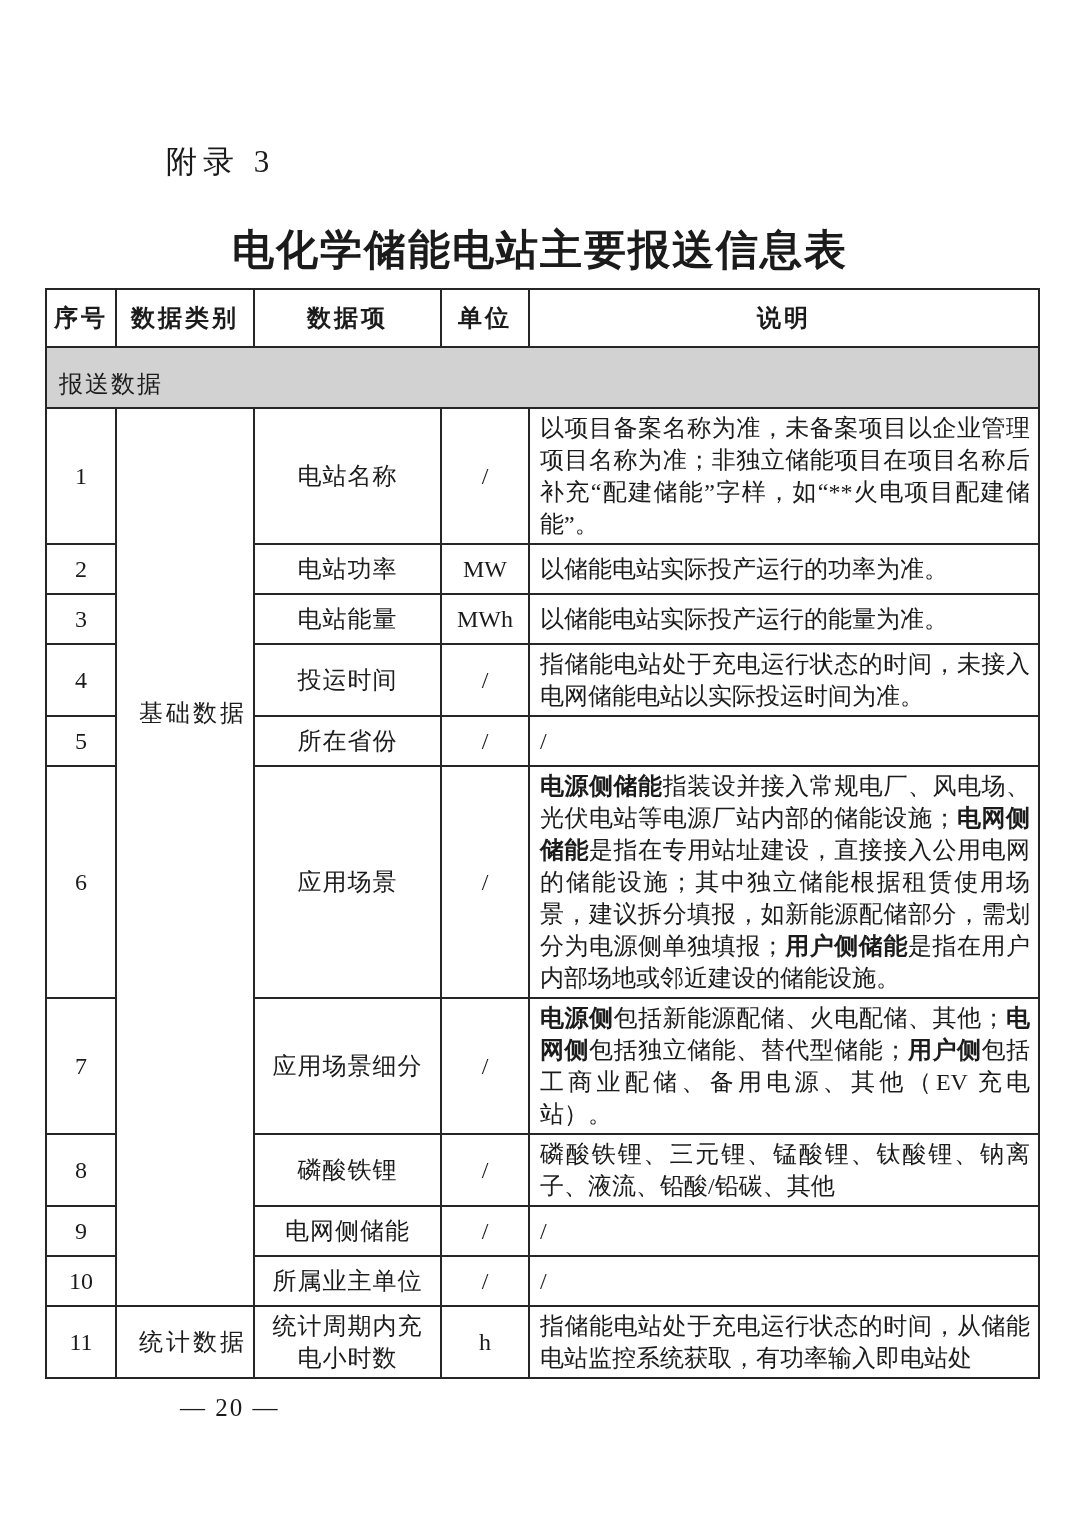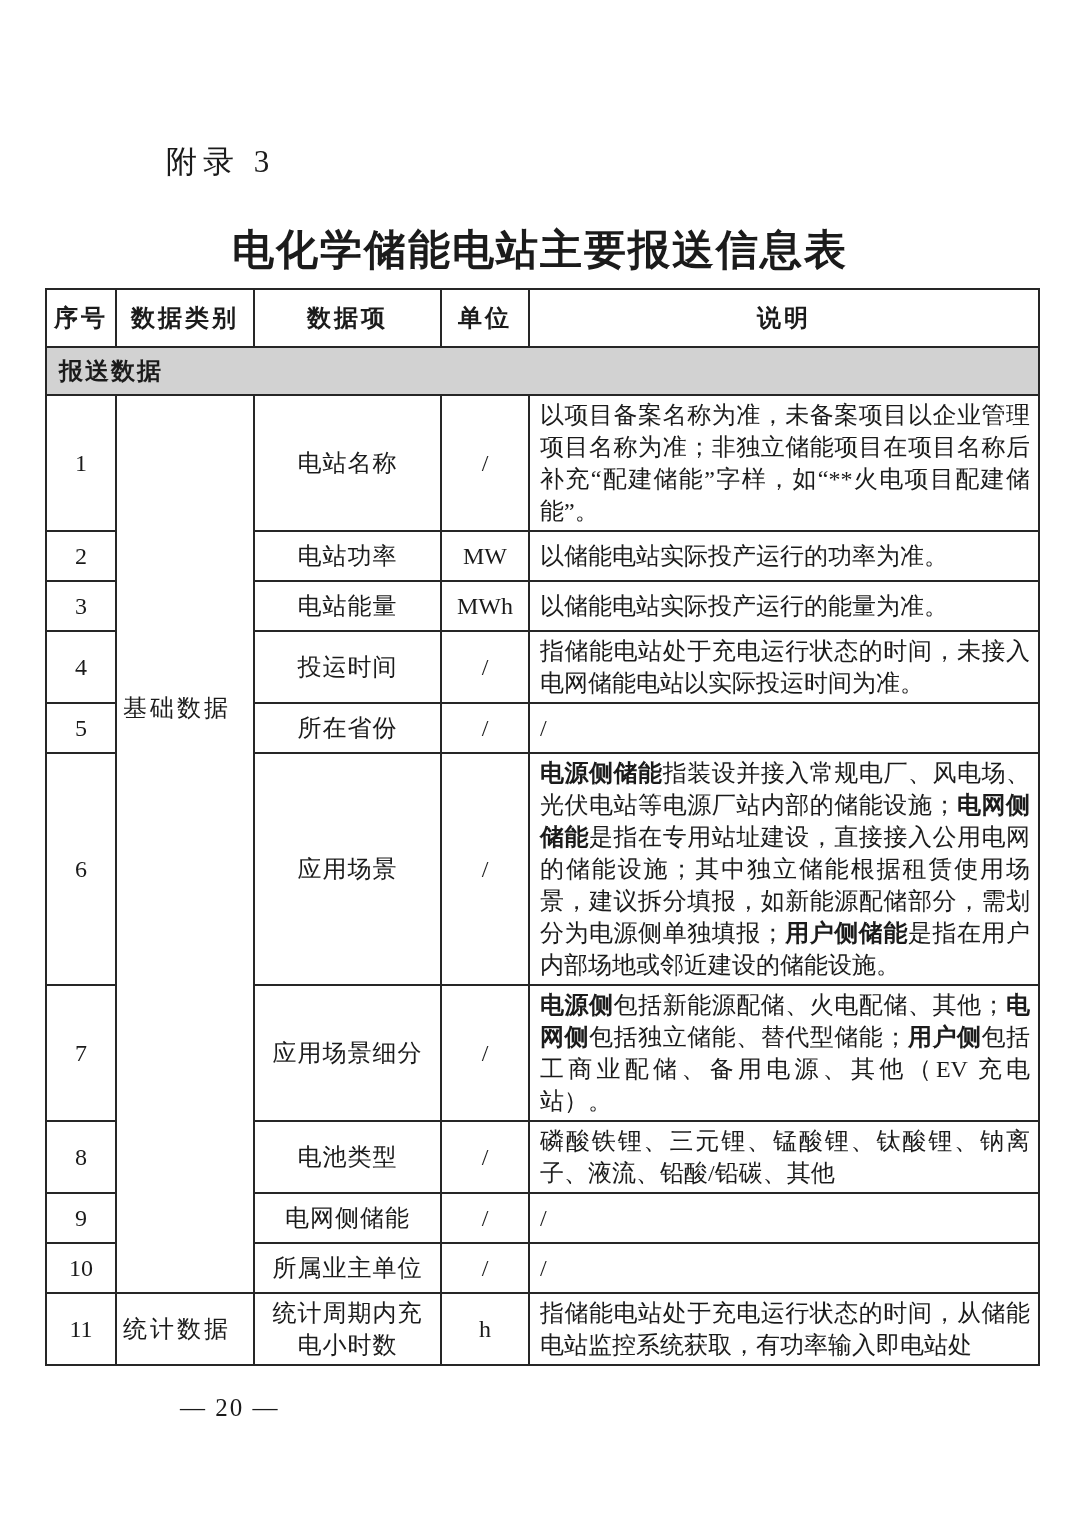--- a/index.html
+++ b/index.html
@@ -52,34 +52,34 @@
   .report-table thead th {
     font-weight: bold;
     text-align: center;
     height: 50px;
     padding: 3px 4px;
     letter-spacing: 3px;
     font-size: 24px;
   }
   .section-cell {
     background: var(--section_band_bg, #d2d2d2);
-    font-weight: bold;
+    font-weight: normal;
     text-align: left;
-    padding: 3px 4px 3px 12px;
+    padding: 16px 4px 3px 12px;
     height: 40px;
     letter-spacing: 2px;
   }
   .cell-no {
     text-align: center;
     padding: 3px 4px;
     height: 42px;
   }
   .cell-category {
-    text-align: left;
-    padding: 18px 6px;
+    text-align: right;
+    padding: 10px 6px;
     letter-spacing: 3px;
   }
   .cell-category.tall { vertical-align: top; }
   .cell-category.tall .category-inner { padding-top: 278px; }
   .cell-item {
     text-align: center;
     padding: 3px 15px;
     height: 42px;
     letter-spacing: 1px;
   }
@@ -173,21 +173,21 @@
           <td class="cell-desc"><b>电源侧储能</b><span>指装设并接入常规电厂、风电场、光伏电站等电源厂站内部的储能设施；</span><b>电网侧储能</b><span>是指在专用站址建设，直接接入公用电网的储能设施；其中独立储能根据租赁使用场景，建议拆分填报，如新能源配储部分，需划分为电源侧单独填报；</span><b>用户侧储能</b><span>是指在用户内部场地或邻近建设的储能设施。</span></td>
         </tr>
         <tr>
           <td class="cell-no">7</td>
           <td class="cell-item">应用场景细分</td>
           <td class="cell-unit">/</td>
           <td class="cell-desc"><b>电源侧</b><span>包括新能源配储、火电配储、其他；</span><b>电网侧</b><span>包括独立储能、替代型储能；</span><b>用户侧</b><span>包括工商业配储、备用电源、其他（EV 充电站）。</span></td>
         </tr>
         <tr>
           <td class="cell-no">8</td>
-          <td class="cell-item">电池类型</td>
+          <td class="cell-item">磷酸铁锂</td>
           <td class="cell-unit">/</td>
           <td class="cell-desc"><span>磷酸铁锂、三元锂、锰酸锂、钛酸锂、钠离子、液流、铅酸/铅碳、其他</span></td>
         </tr>
         <tr>
           <td class="cell-no">9</td>
           <td class="cell-item">电网侧储能</td>
           <td class="cell-unit">/</td>
           <td class="cell-desc"><span>/</span></td>
         </tr>
         <tr>

